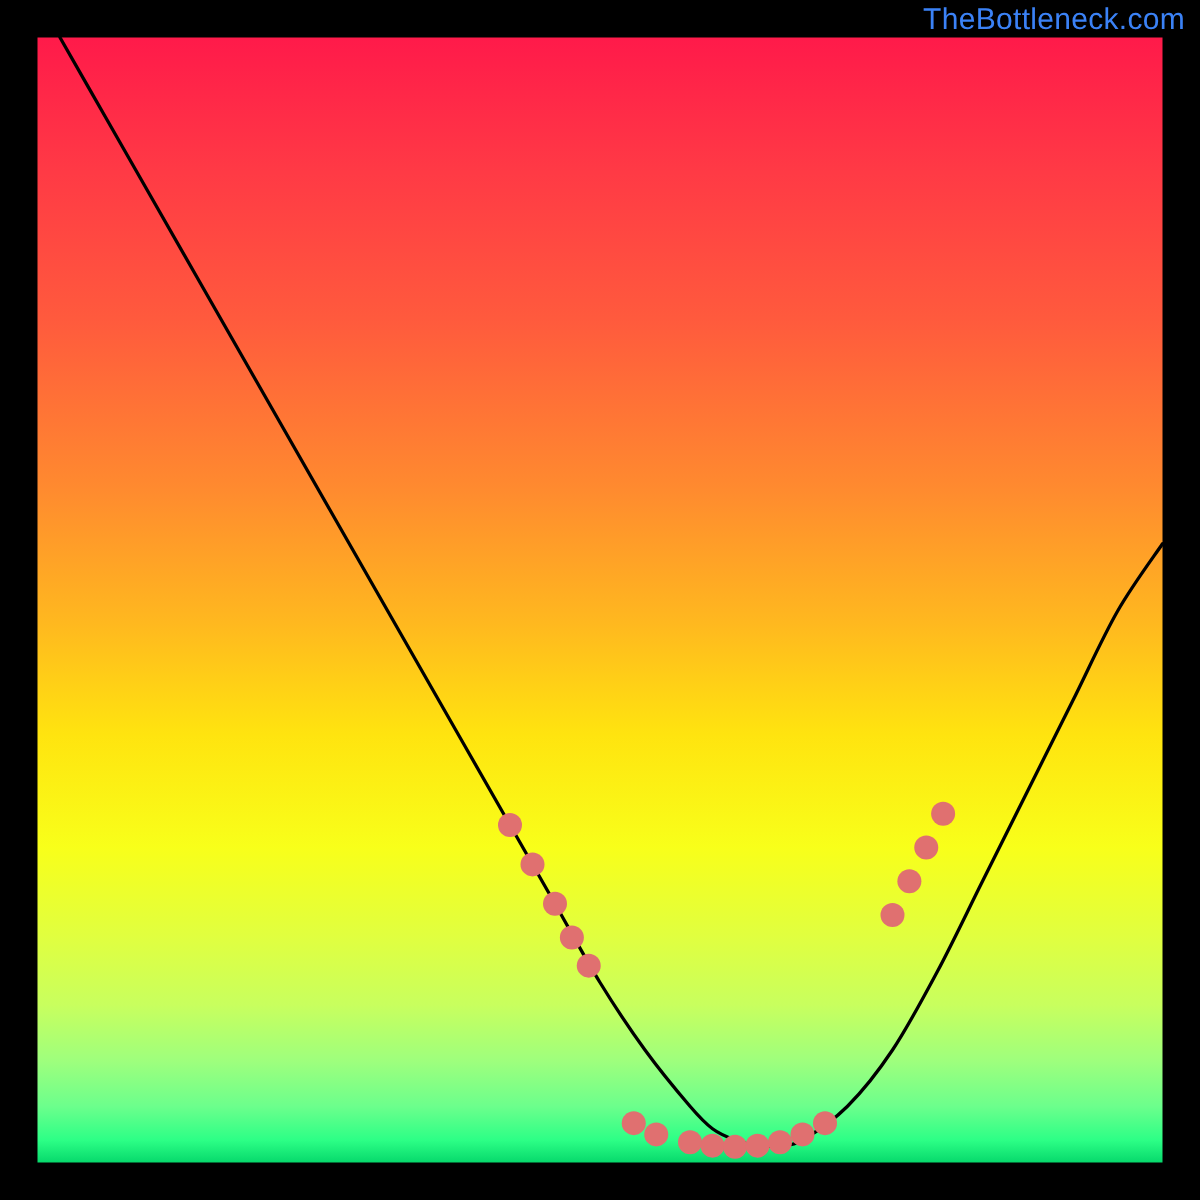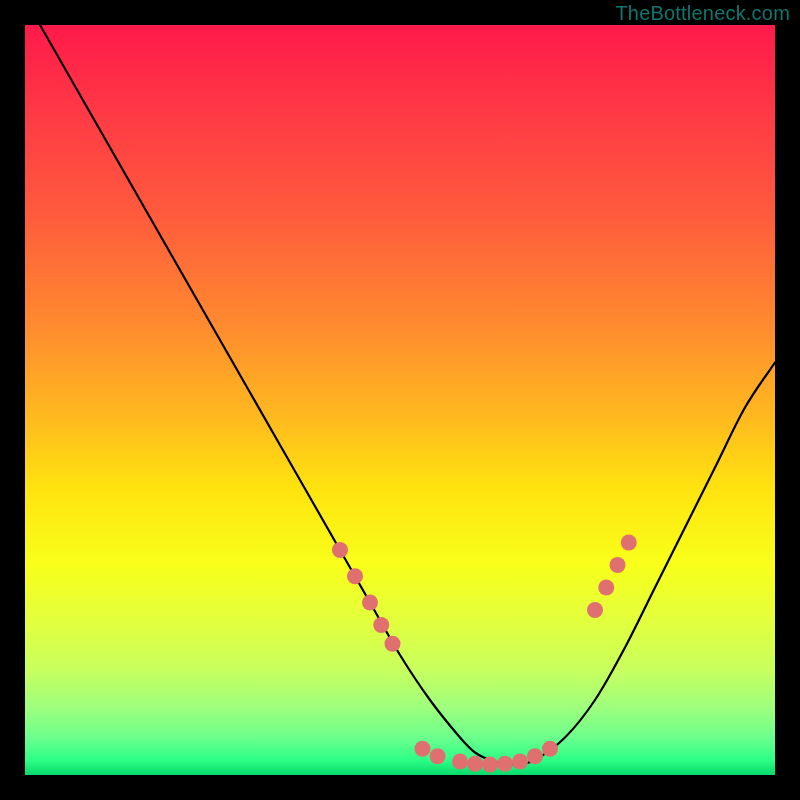--- a/index.html
+++ b/index.html
@@ -39,21 +39,21 @@
       #2dff86 98%,
       #07d96c 100%
     );
   }
   .watermark {
     position: absolute;
     top: 2px;
     right: 10px;
     font-family: Arial, Helvetica, sans-serif;
     font-size: 20px;
-    color: #0f766e;
+    color: #3b82f6;
     letter-spacing: 0.2px;
     user-select: none;
   }
   svg.curve {
     position: absolute;
     left: 0; top: 0;
     width: 100%;
     height: 100%;
     overflow: visible;
   }

